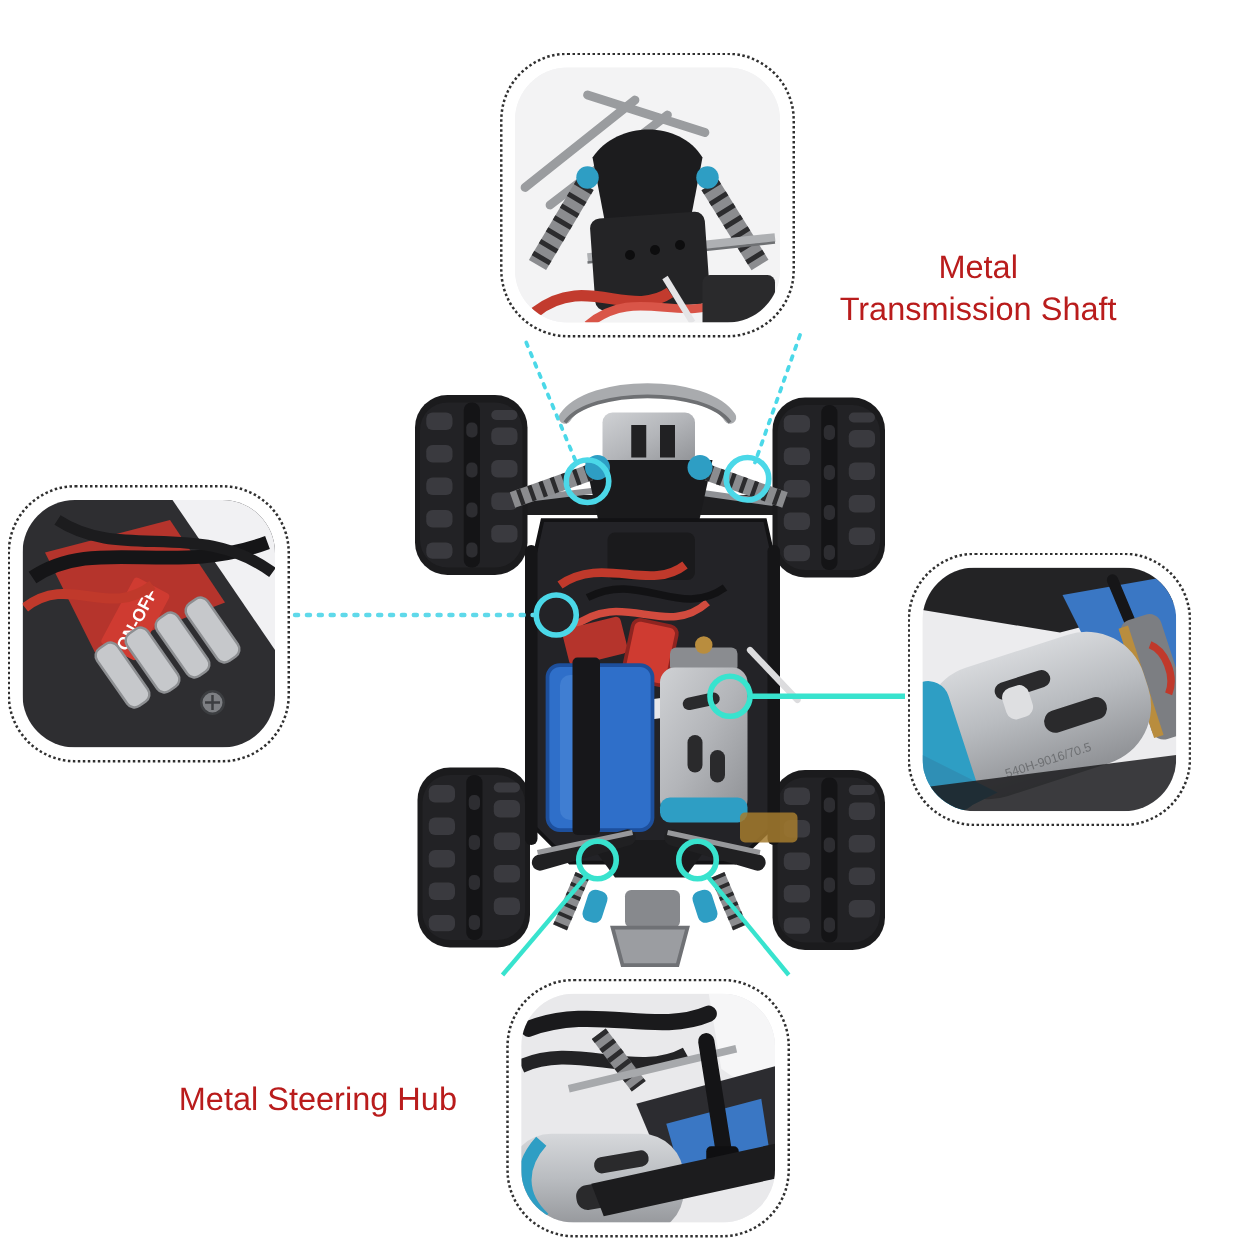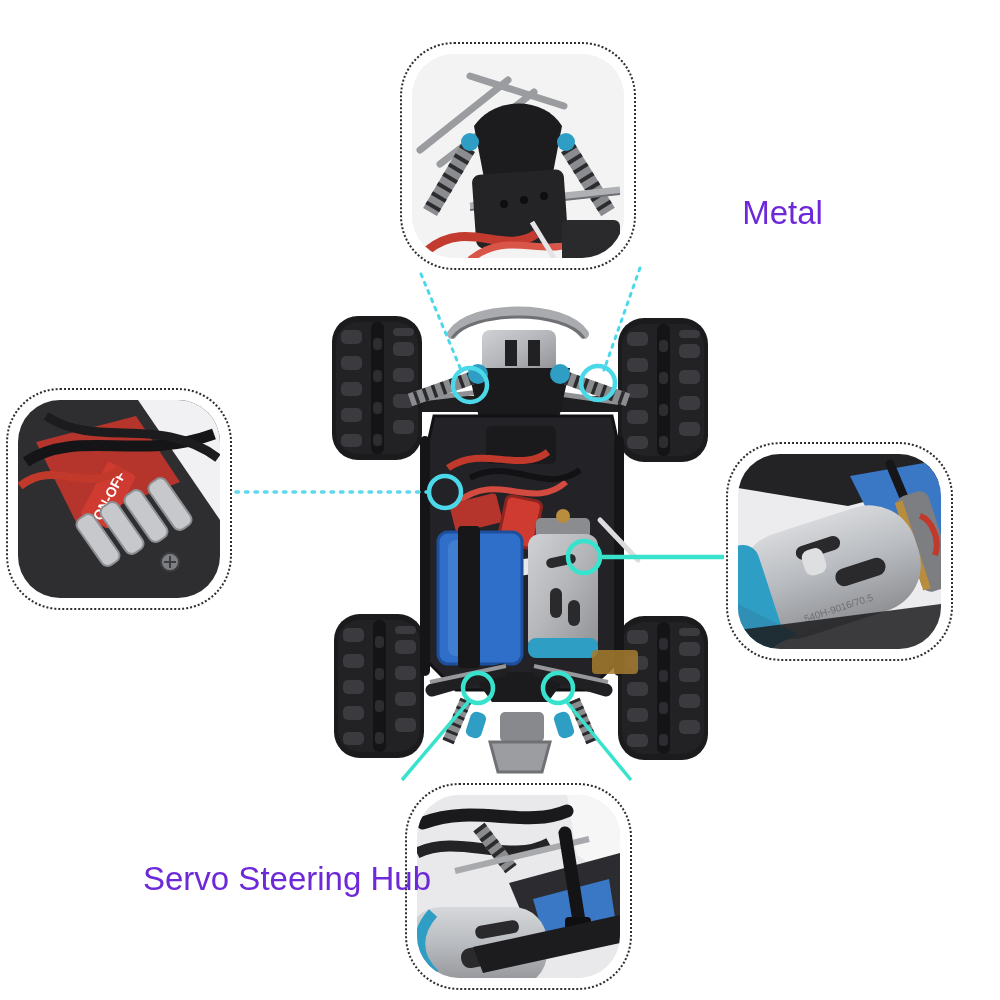--- a/index.html
+++ b/index.html
@@ -2,21 +2,21 @@
 <html><head>
 <meta charset="utf-8">
 <style>
   html,body{margin:0;padding:0;background:#fff;}
   .stage{position:relative;width:1000px;height:1000px;background:#ffffff;overflow:hidden;
          font-family:"Liberation Sans", sans-serif;color:#1d1d1d;}
   .layer{position:absolute;left:0;top:0;width:1000px;height:1000px;pointer-events:none;}
   .callout{position:absolute;border:2.5px dotted #2f2f2f;border-radius:54px;background:#fff;box-sizing:border-box;}
   .callout .inner{position:absolute;left:10px;top:10px;right:10px;bottom:10px;border-radius:42px;overflow:hidden;background:#f2f2f4;}
   .callout svg{display:block;width:100%;height:100%;}
-  .lbl{position:absolute;font-size:33px;line-height:34px;color:#6d28d9;white-space:nowrap;}
+  .lbl{position:absolute;font-size:26px;line-height:34px;color:#b91c1c;white-space:nowrap;}
   .lbl.center{text-align:center;white-space:normal;}
 </style>
 </head>
 <body>
 
 <div class="stage">
 
   <svg class="layer" viewBox="0 0 1000 1000" aria-hidden="true">
     <defs>
       <linearGradient id="silver" x1="0" y1="0" x2="1" y2="1">
@@ -235,16 +235,17 @@
       <circle cx="598" cy="383" r="17" stroke="#4BD8E8"></circle>
       <circle cx="445" cy="492" r="16" stroke="#4BD8E8"></circle>
       <circle cx="584" cy="557" r="16" stroke="#38E3CE"></circle>
       <circle cx="478" cy="688" r="15" stroke="#38E3CE"></circle>
       <circle cx="558" cy="688" r="15" stroke="#38E3CE"></circle>
     </g>
   </svg>
 
   <div class="lbl center" style="left:600px;top:196px;width:365px;">
     <span>Metal</span><br>
-  </div>
-  <div class="lbl" style="left:143px;top:862px;">Servo Steering Hub</div>
+    <span>Transmission Shaft</span>
+  </div>
+  <div class="lbl" style="left:143px;top:862px;">Metal Steering Hub</div>
 
 </div>
 
 </body></html>

